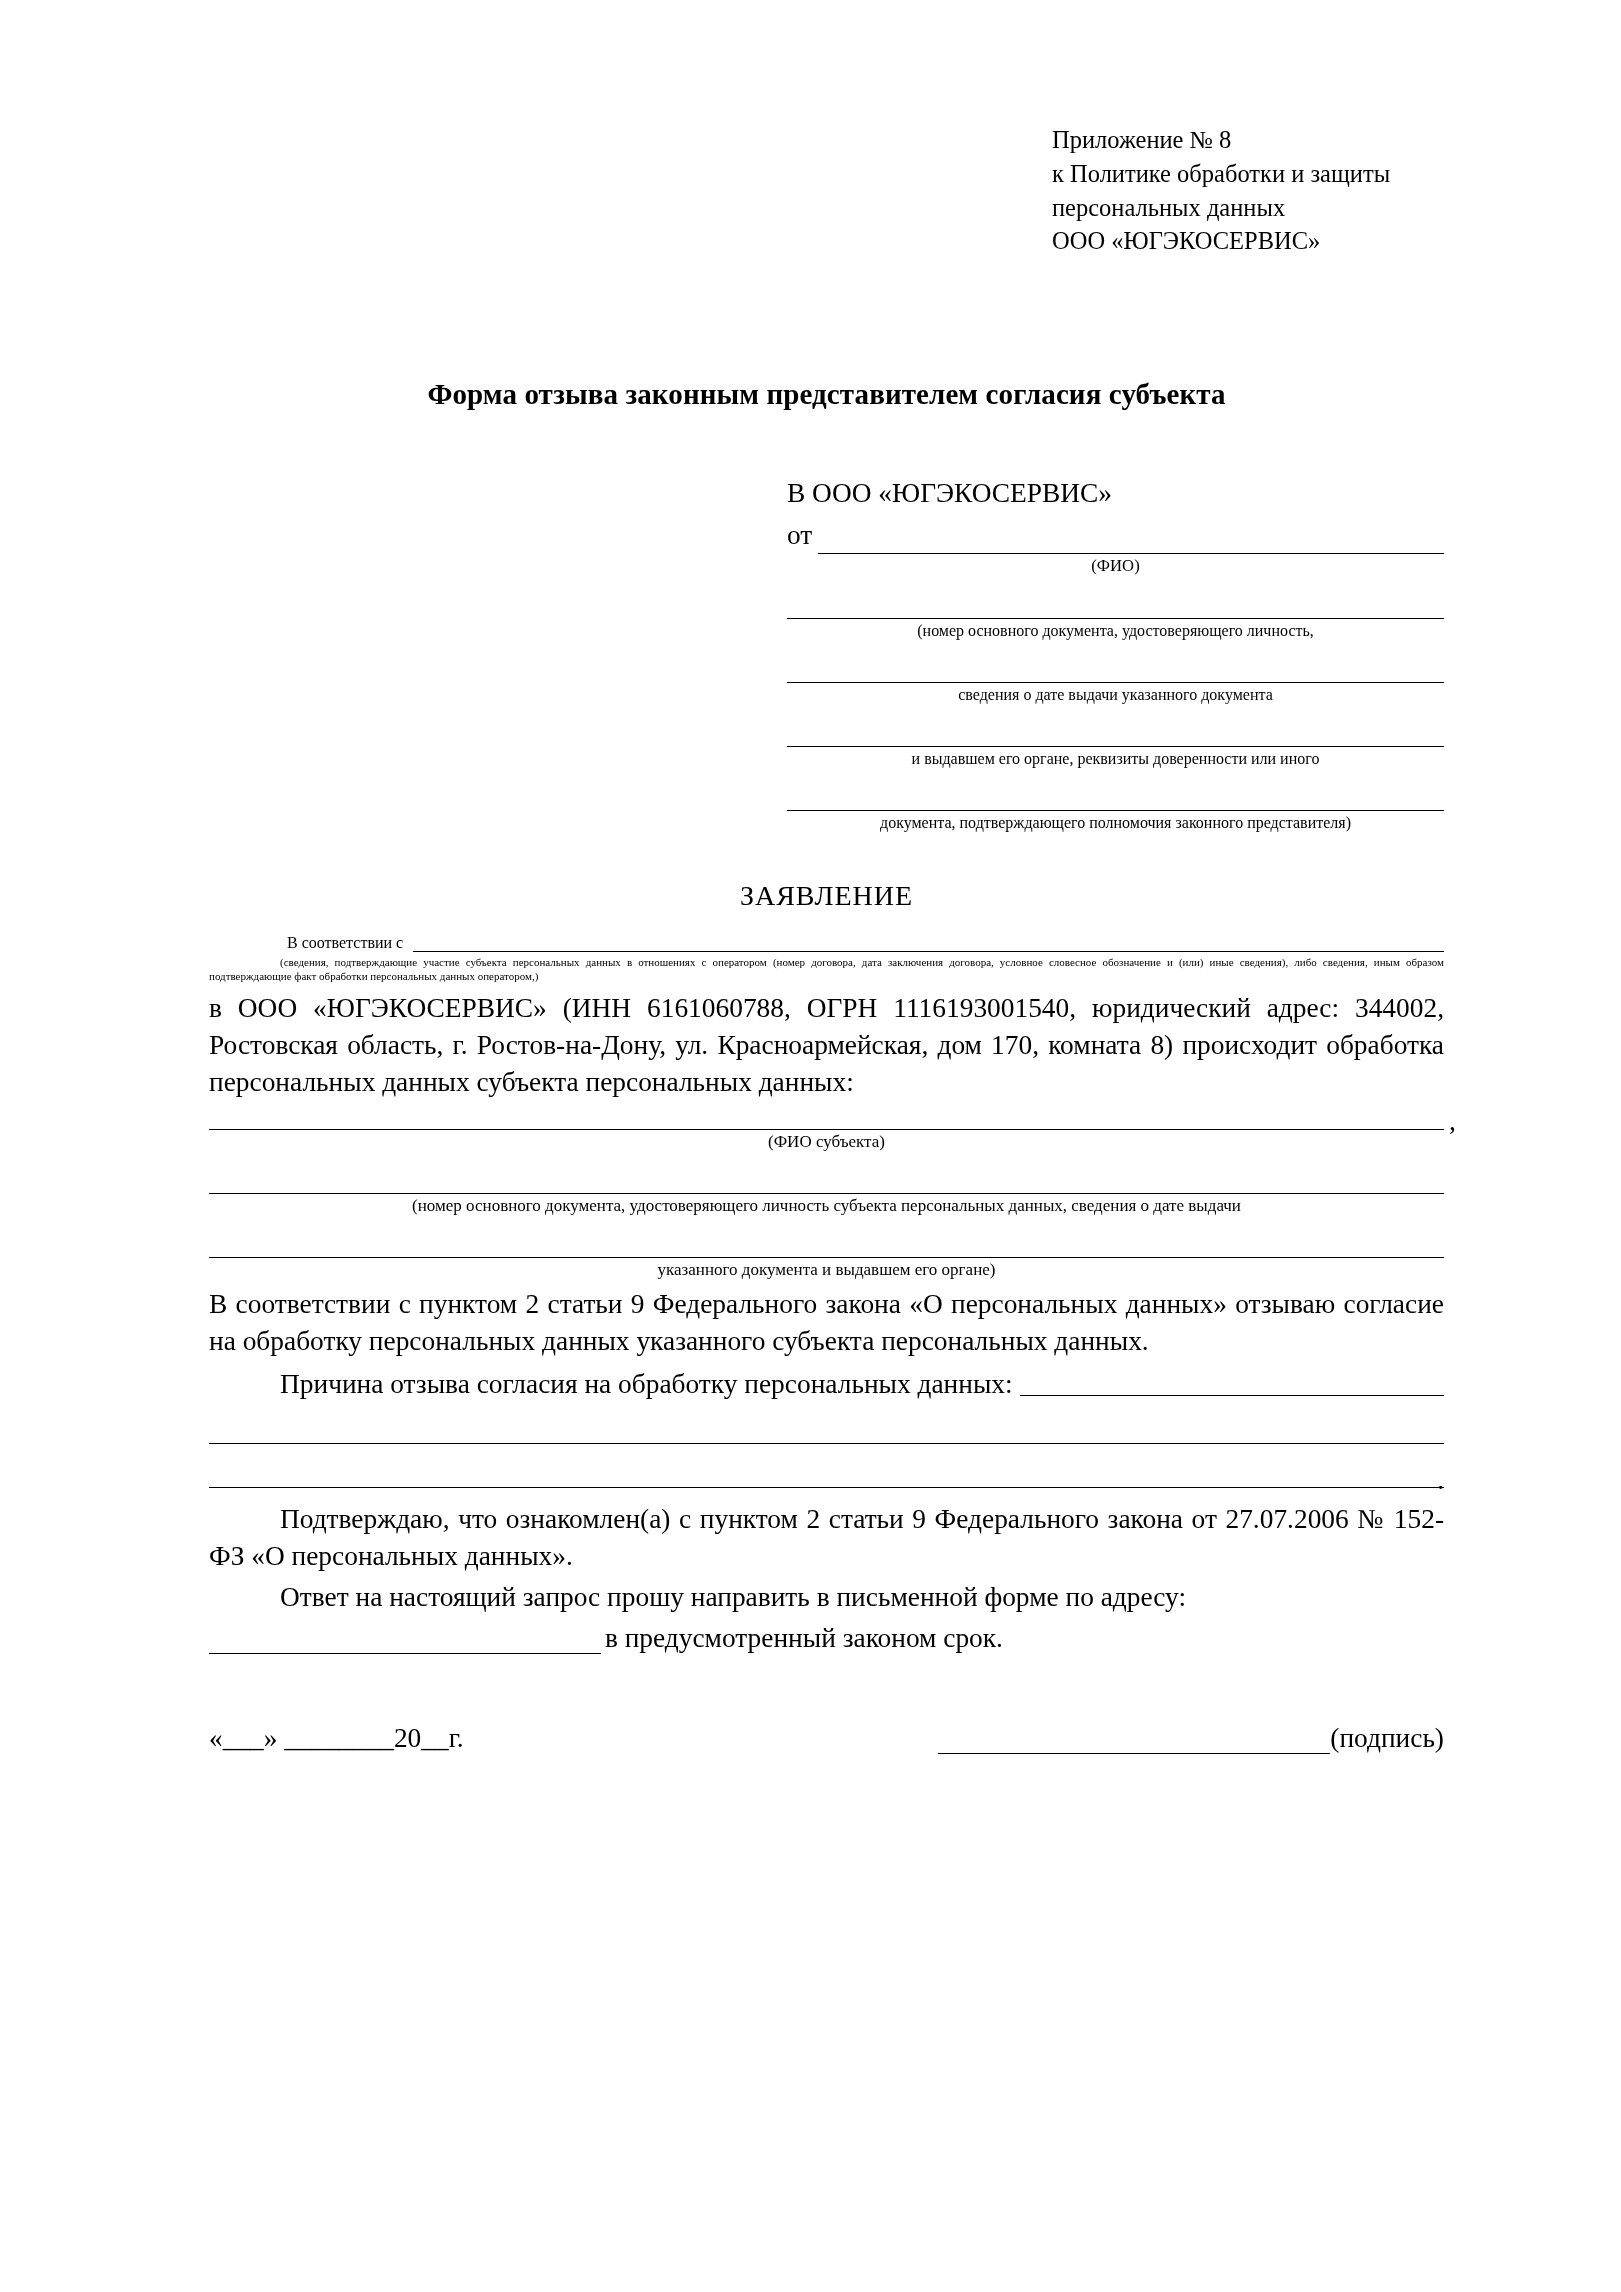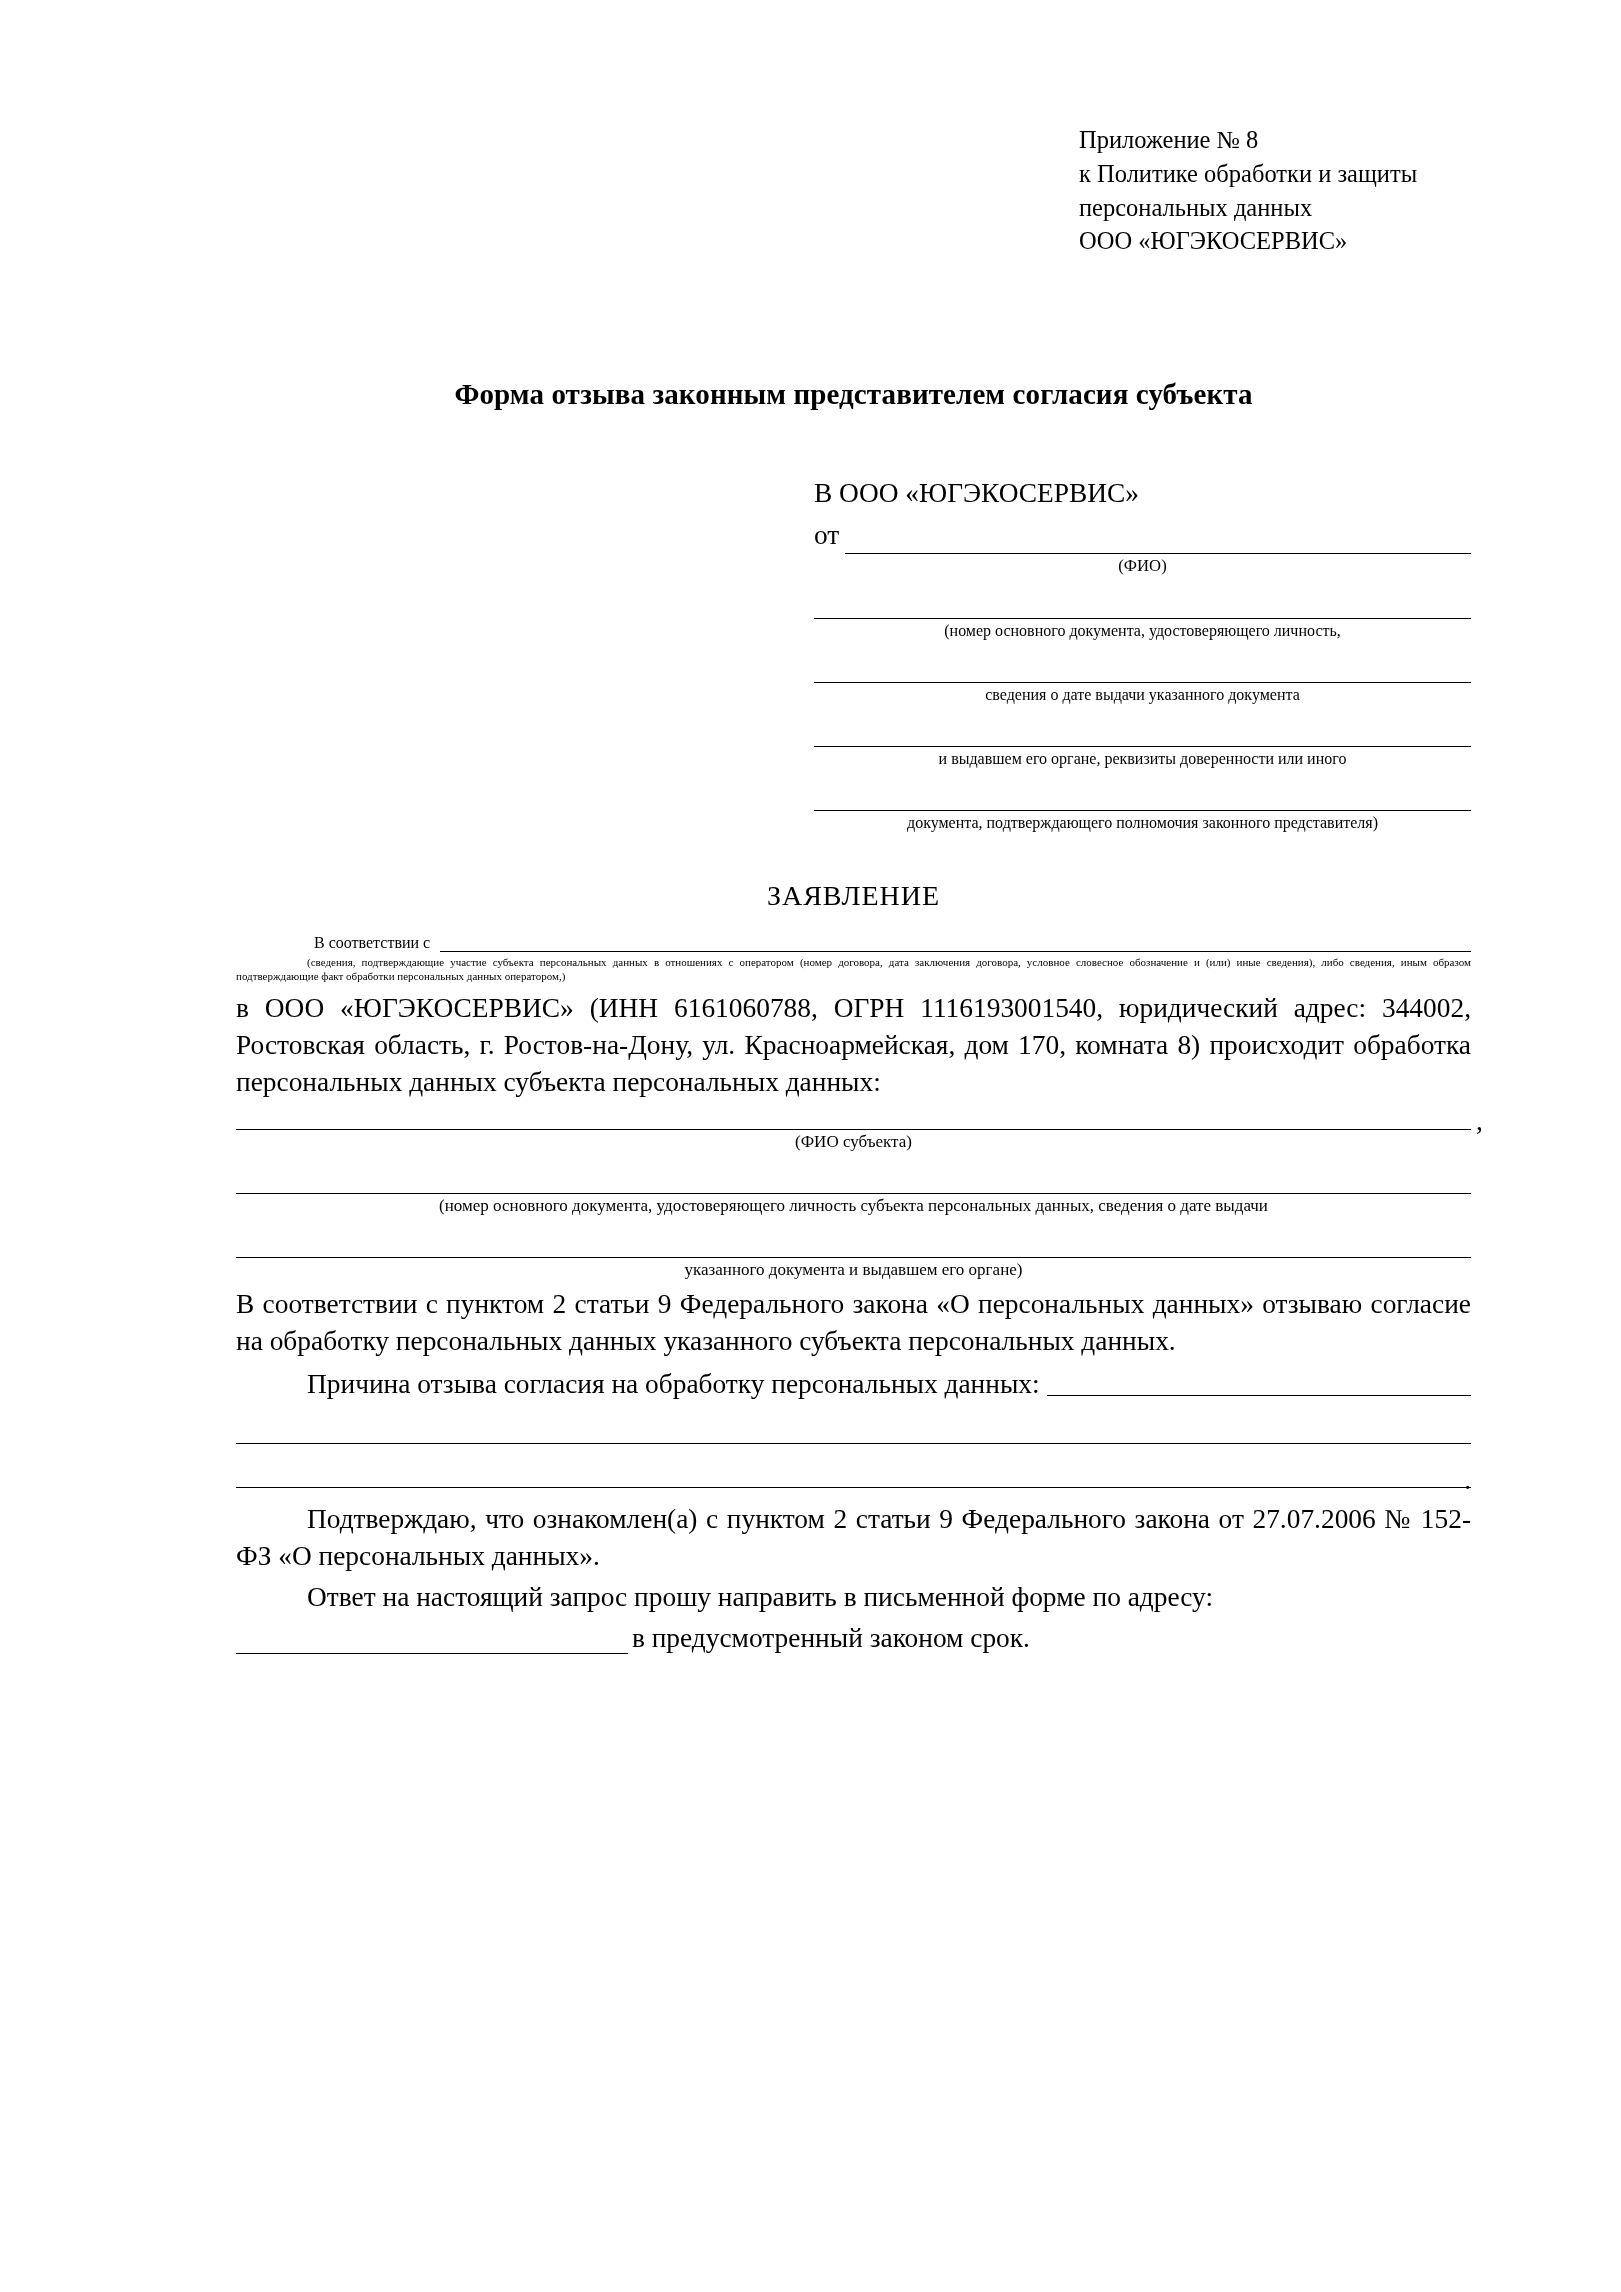--- a/index.html
+++ b/index.html
@@ -16,21 +16,21 @@
     width: 1621px;
     height: 2293px;
     margin: 0 auto;
     background: #ffffff;
     box-sizing: border-box;
     padding: 0;
     overflow: hidden;
   }
   .content {
     position: absolute;
-    left: 236px;
+    left: 209px;
     top: 123px;
     width: 1235px;
   }
 
   
   .header-block {
     margin-left: 843px;
     width: 392px;
     font-size: 24.5px;
     line-height: 1.38;
@@ -263,16 +263,22 @@
 
     <div class="para indent-first" style="margin-top:13.7px">Подтверждаю, что ознакомлен(а) с пунктом 2 статьи 9 Федерального закона от 27.07.2006 № 152-ФЗ «О персональных данных».</div>
 
     <div class="para indent-first" style="margin-top:3.9px">Ответ на настоящий запрос прошу направить в письменной форме по адресу:</div>
 
     <div class="answer-row">
       <span class="rule"></span>
       <span class="txt">в предусмотренный законом срок.</span>
     </div>
 
+    <div class="sig-row">
+      <span class="sig-date">«___» ________20__г.</span>
+      <span class="sig-spacer"></span>
+      <span class="sig-line"></span>
+      <span class="sig-label">(подпись)</span>
+    </div>
 
   </div>
 </div>
 
 
 </body></html>

